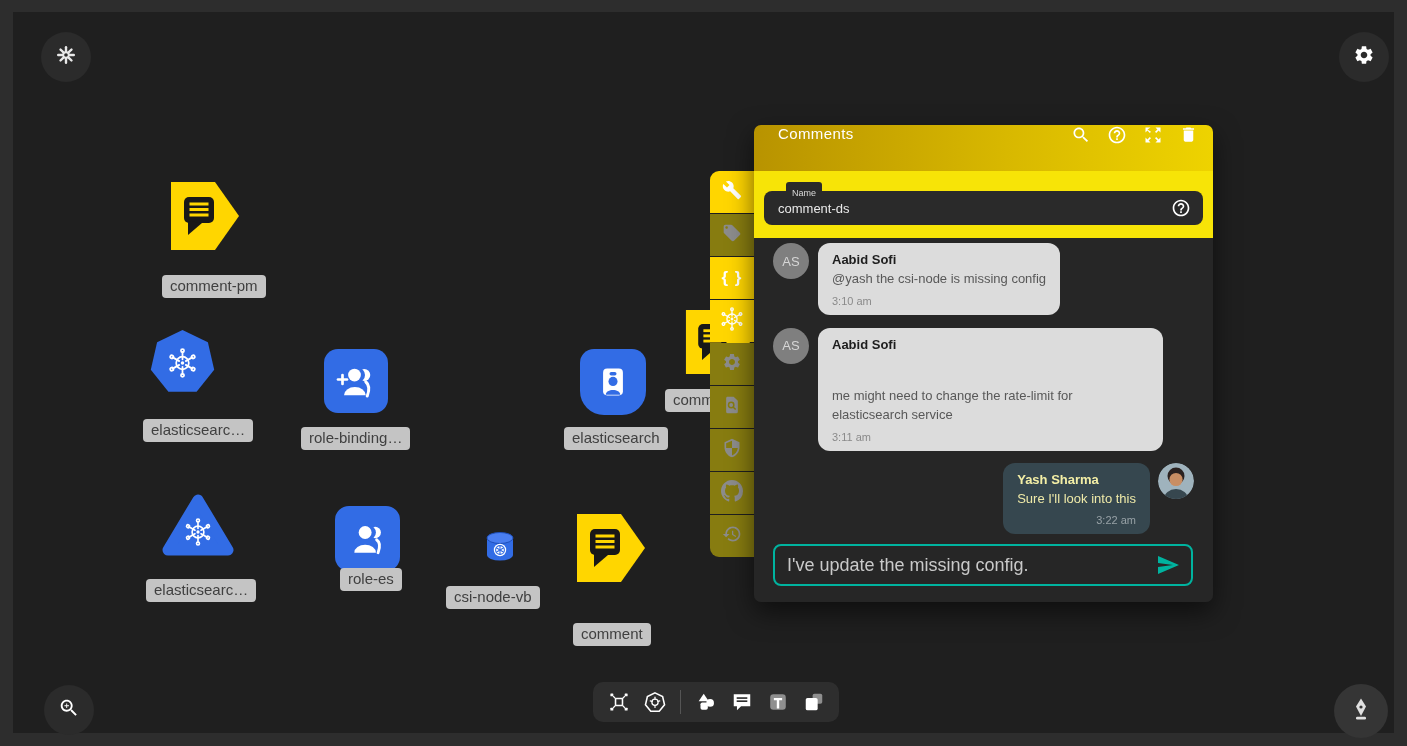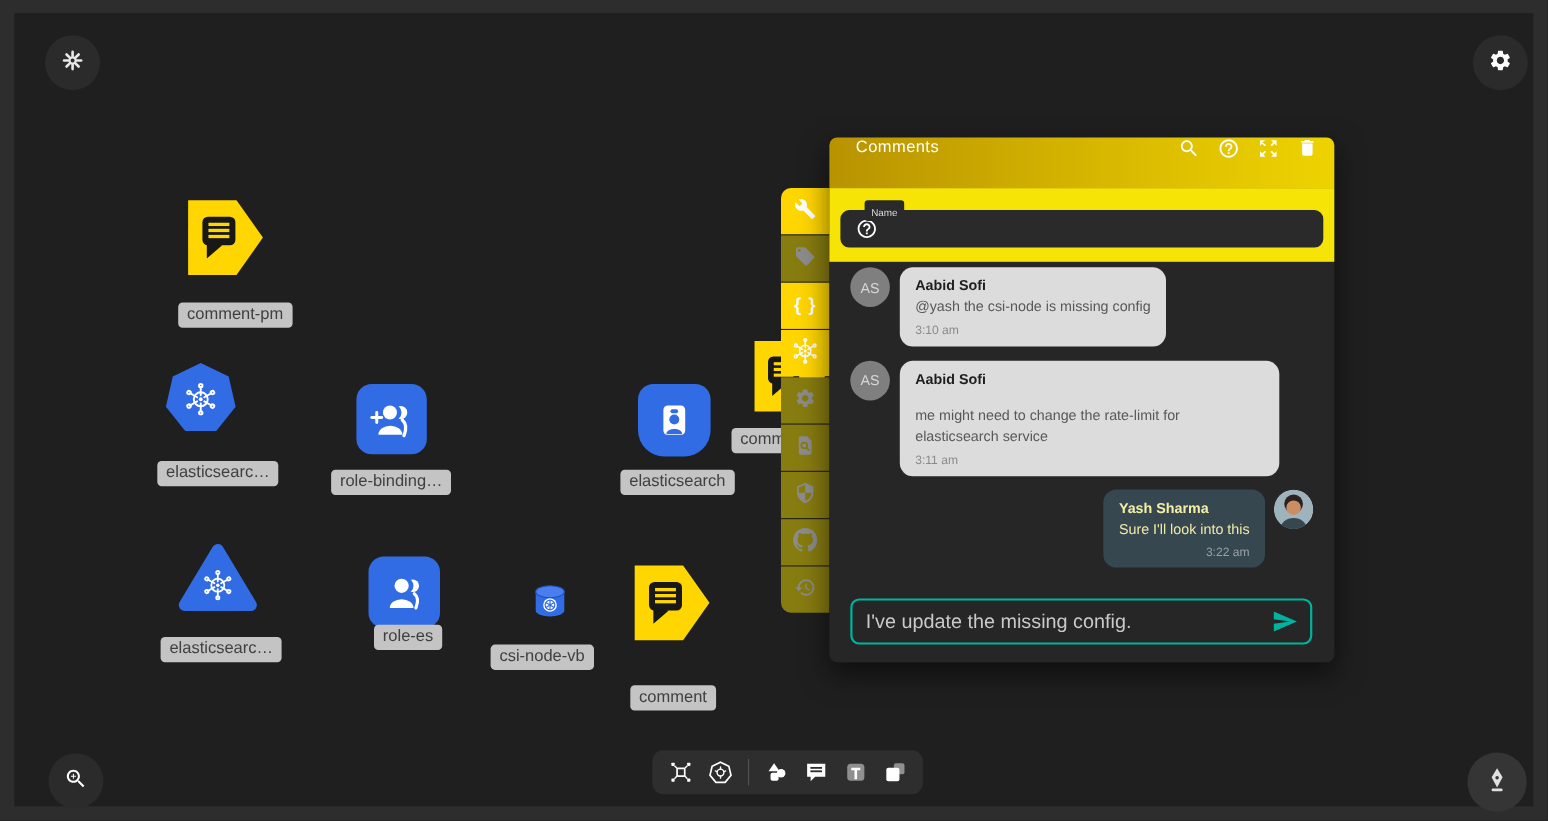--- a/index.html
+++ b/index.html
@@ -51,21 +51,21 @@
                 padding:5px 19px 16px 19px; overflow:hidden; }
   .msg-row { display:flex; align-items:flex-start; }
   .msg-row.right { justify-content:flex-end; }
   .avatar { width:36px; height:36px; border-radius:50%; background:#7F7F7F; color:#D6D6D6;
             display:flex; align-items:center; justify-content:center; font-size:13px; flex:none; }
   .bubble { background:#DCDCDC; border-radius:12px; padding:9px 14px 8px; margin-left:9px; }
   .bubble .author { font-size:13px; font-weight:bold; color:#1E1E1E; }
   .bubble .text { font-size:13px; color:#585858; margin-top:3px; line-height:1.45; }
   .bubble .time { font-size:11px; color:#8A8A8A; margin-top:6px; }
   .bubble.wide { max-width:345px; }
-  .bubble.wide .text { margin-top:17px; }
+  .bubble.wide .text { margin-top:35px; }
   .bubble.dark { background:#36474F; margin-left:0; margin-right:8px; }
   .bubble.dark .author { color:#F4EFA6; }
   .bubble.dark .text { color:#EFEAA8; }
   .bubble.dark .time { color:#97A1A6; text-align:right; }
   .avatar-photo { width:36px; height:36px; border-radius:50%; overflow:hidden; flex:none; }
 
   .composer { margin-top:auto; height:42px; border:2px solid #00B39F; border-radius:8px;
               display:flex; align-items:center; padding:0 10px 0 12px; margin-right:1px; }
   .composer input { flex:1; background:transparent; border:none; outline:none; color:#C9C9C9; font-size:18px;
                     font-family:"Liberation Sans",sans-serif; }
@@ -347,20 +347,21 @@
           <svg width="19" height="19" viewBox="0 0 24 24" fill="#FFFFFF">
               <path d="M6 19c0 1.1.9 2 2 2h8c1.1 0 2-.9 2-2V7H6v12zM19 4h-3.5l-1-1h-5l-1 1H5v2h14V4z"></path>
             </svg>
         </span>
       </div>
     </div>
 
     <div class="name-section">
       <div class="name-box">
         <span class="name-chip">Name</span>
+        <input class="name-input" value="comment-ds" style="">
         <span class="hicon">
           <svg width="20" height="20" viewBox="0 0 24 24" fill="#FFFFFF">
               <path d="M11 18h2v-2h-2v2zm1-16C6.48 2 2 6.48 2 12s4.48 10 10 10 10-4.48 10-10S17.52 2 12 2zm0 18c-4.41 0-8-3.59-8-8s3.59-8 8-8 8 3.59 8 8-3.59 8-8 8zm0-14c-2.21 0-4 1.79-4 4h2c0-1.1.9-2 2-2s2 .9 2 2c0 2-3 1.75-3 5h2c0-2.25 3-2.5 3-5 0-2.21-1.79-4-4-4z"></path>
             </svg>
         </span>
       </div>
     </div>
 
     <div class="panel-body">
       <div class="msg-row">

